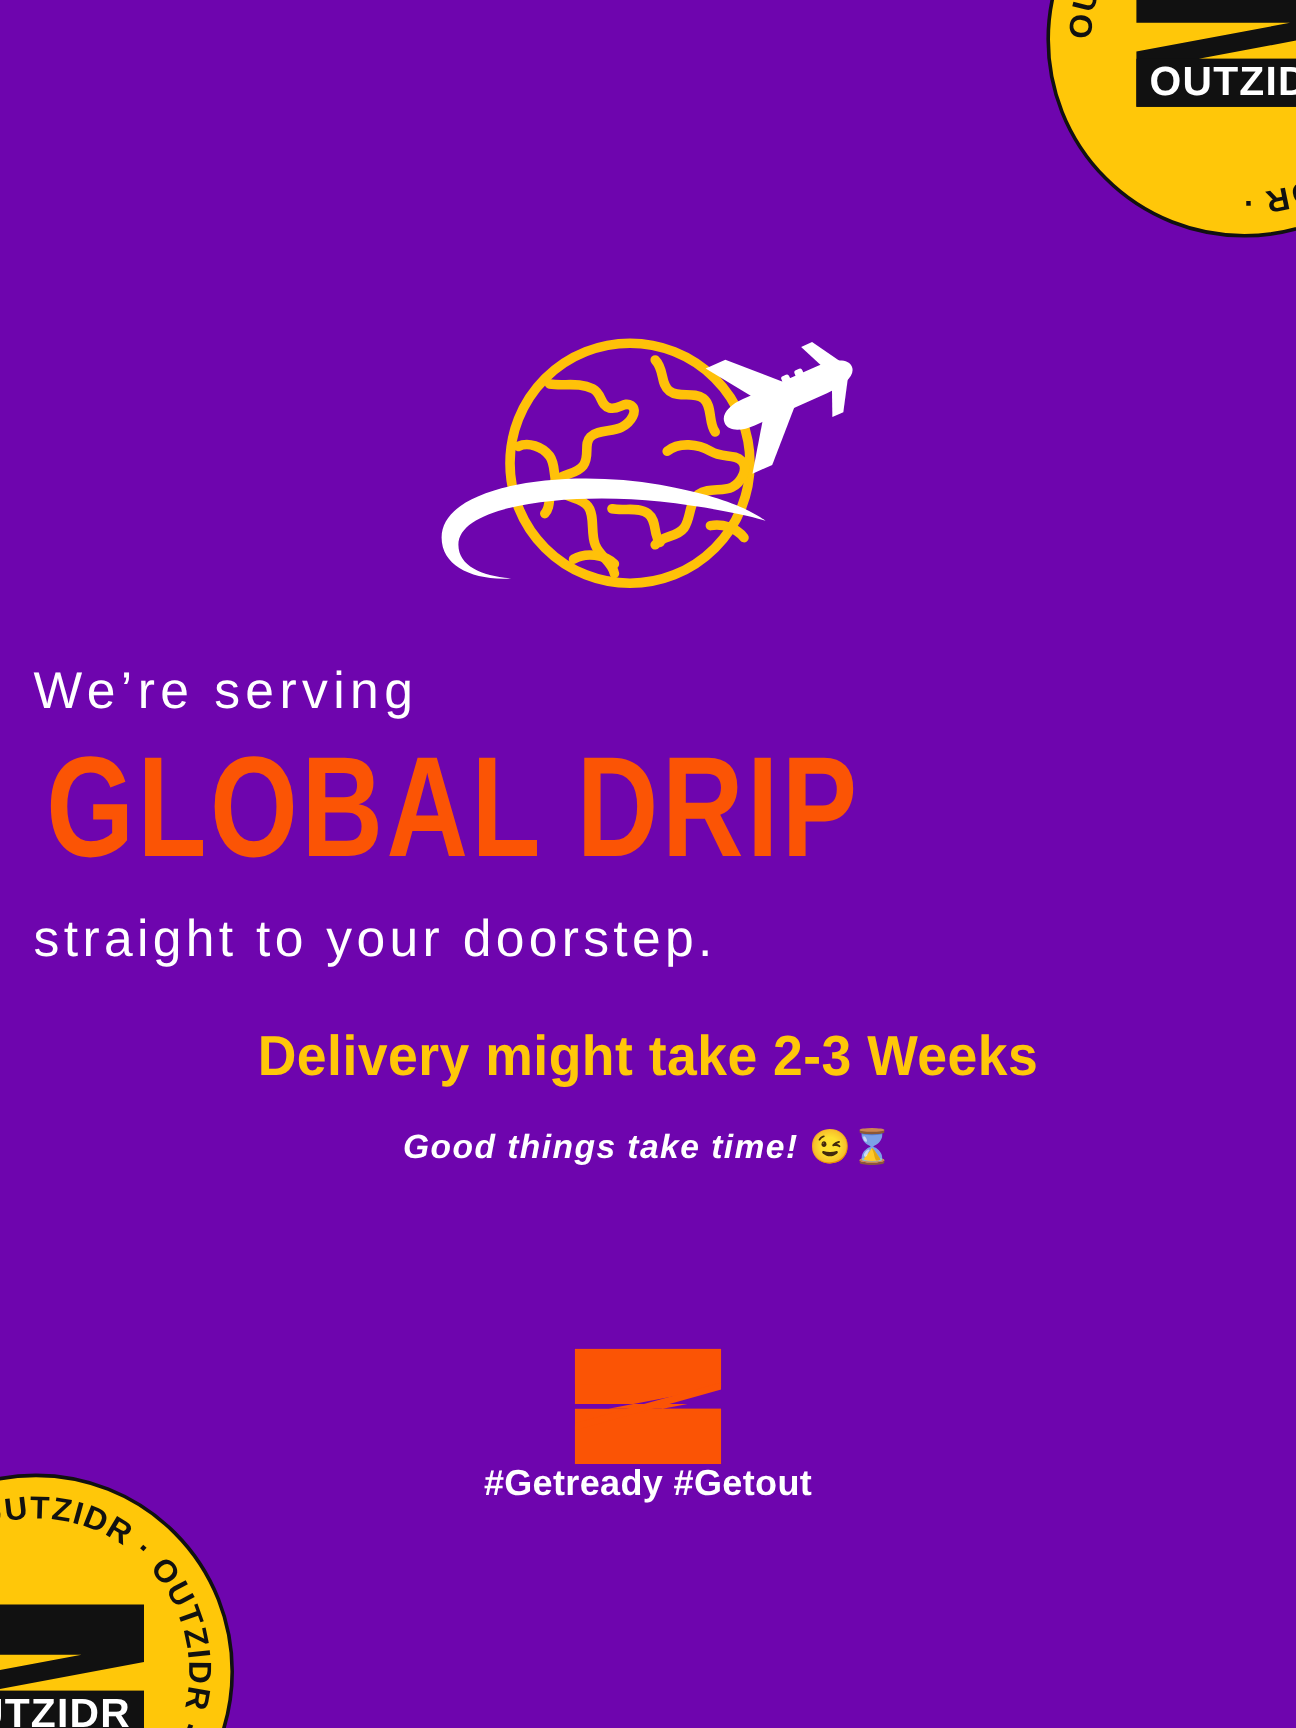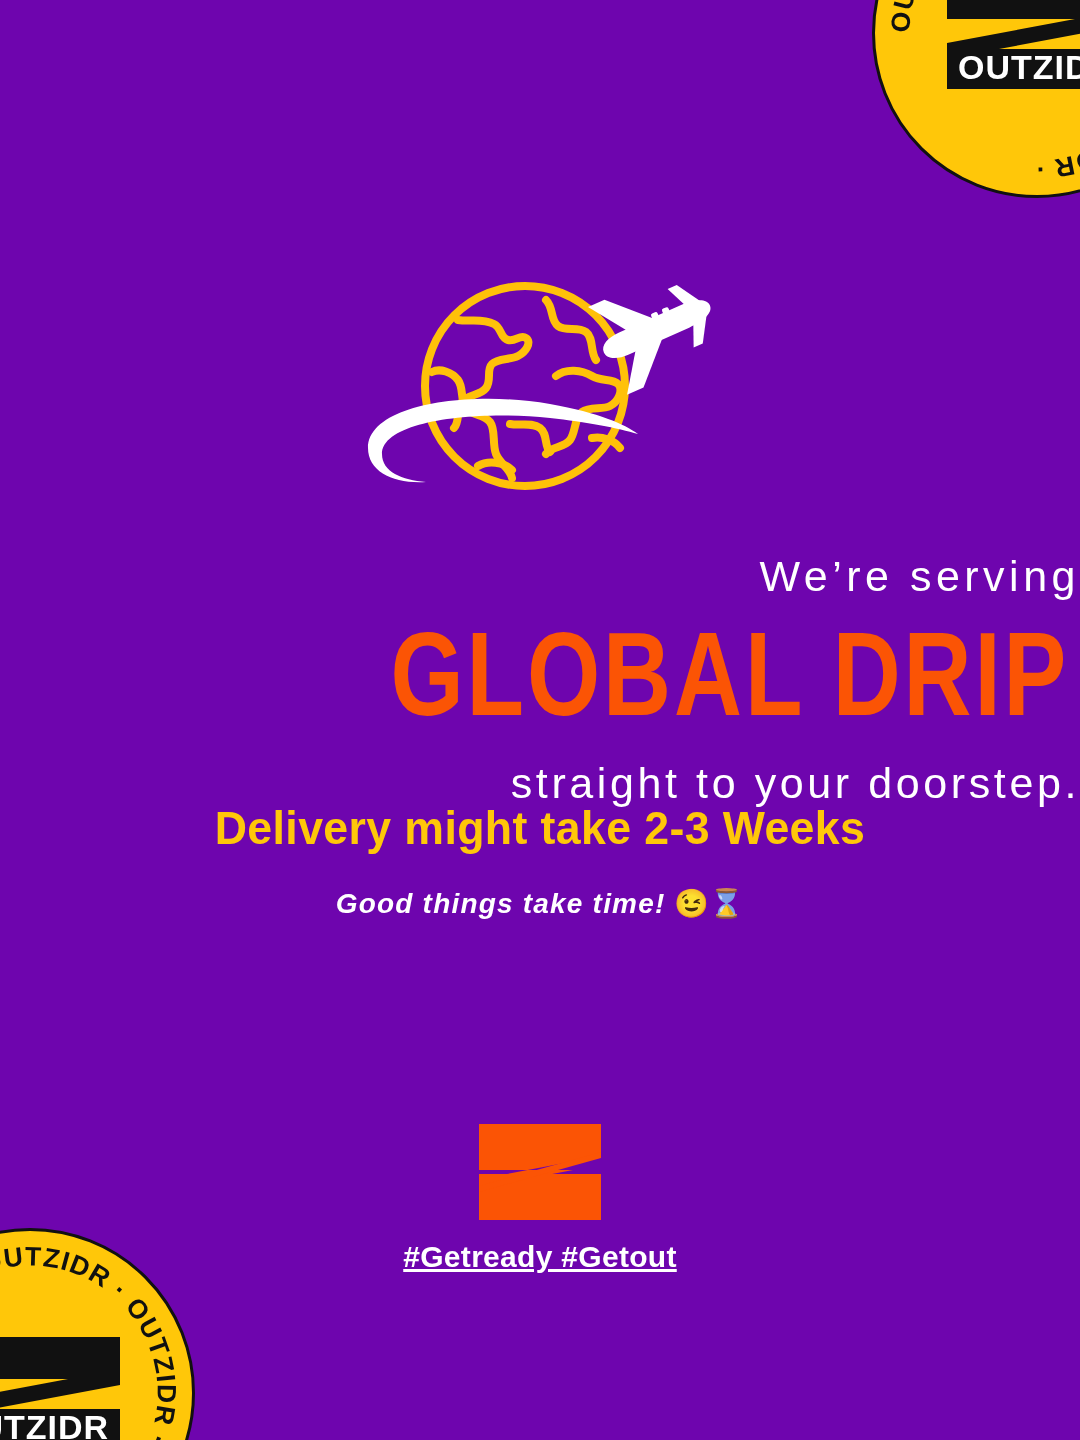--- a/index.html
+++ b/index.html
@@ -70,21 +70,22 @@
     height: 236px;
   }
   .hero-art svg { display: block; width: 100%; height: 100%; }
 
   
   .headline-block {
     position: absolute;
     left: 0;
     right: 0;
     top: 552px;
-    text-align: right;
+    text-align: left;
+    padding-left: 28px;
   }
   .kicker {
     color: #FFFFFF;
     font-size: 43px;
     font-weight: 400;
     letter-spacing: 4.5px;
     line-height: 1.15;
   }
   .bigline {
     color: #FB5405;
@@ -103,21 +104,21 @@
     letter-spacing: 3.6px;
     line-height: 1.15;
     margin-top: 48px;
   }
 
   
   .delivery-block {
     position: absolute;
     left: 0;
     right: 0;
-    top: 800px;
+    top: 852px;
     text-align: center;
   }
   .delivery-main {
     color: #FFC709;
     font-size: 47px;
     font-weight: bold;
     letter-spacing: 0.4px;
     transform: scaleX(0.95);
   }
   .delivery-sub {
@@ -145,22 +146,21 @@
     width: 122px;
     height: 96px;
     margin: 0 auto;
   }
   .zmark svg { display: block; width: 100%; height: 100%; }
   .hashtags {
     color: #FFFFFF;
     font-size: 30px;
     font-weight: bold;
     letter-spacing: 0.3px;
-    margin-top: 20px;
-    text-decoration: underline;
+    margin-top: 0;
   }
 </style>
 </head>
 <body>
 
 <div id="poster">
 
   <div class="badge badge-tr">
     <svg class="badge-ring" viewBox="0 0 330 330">
       <defs>

